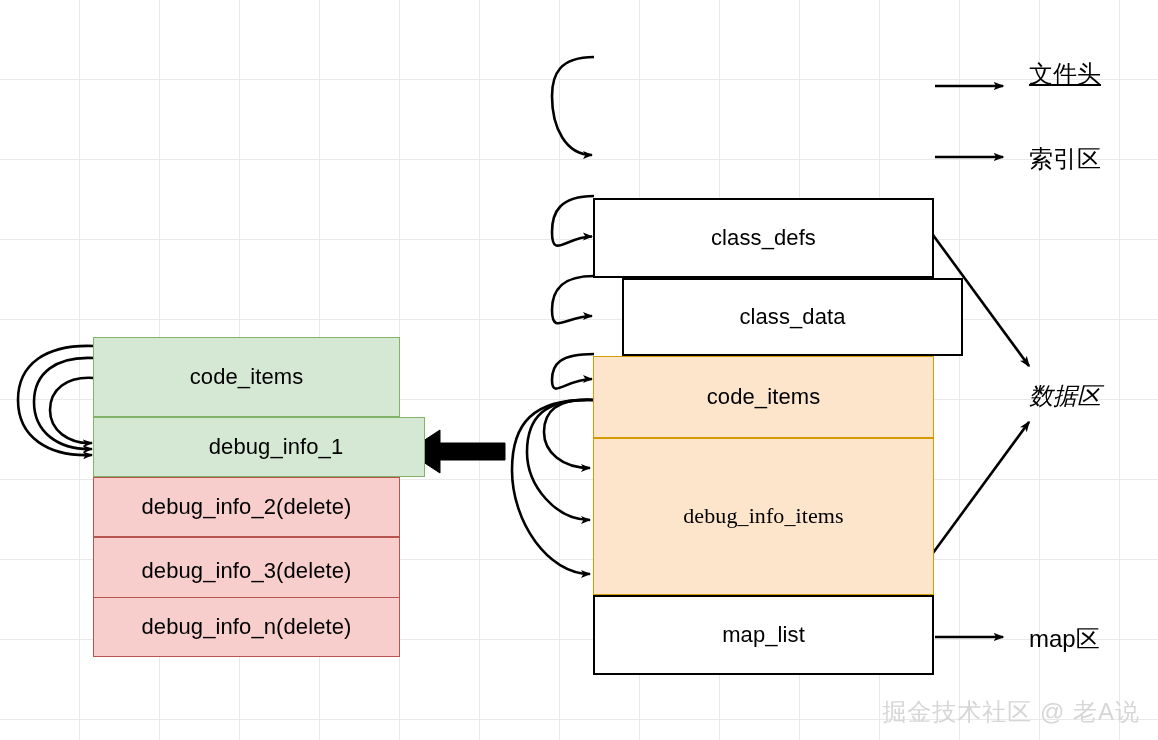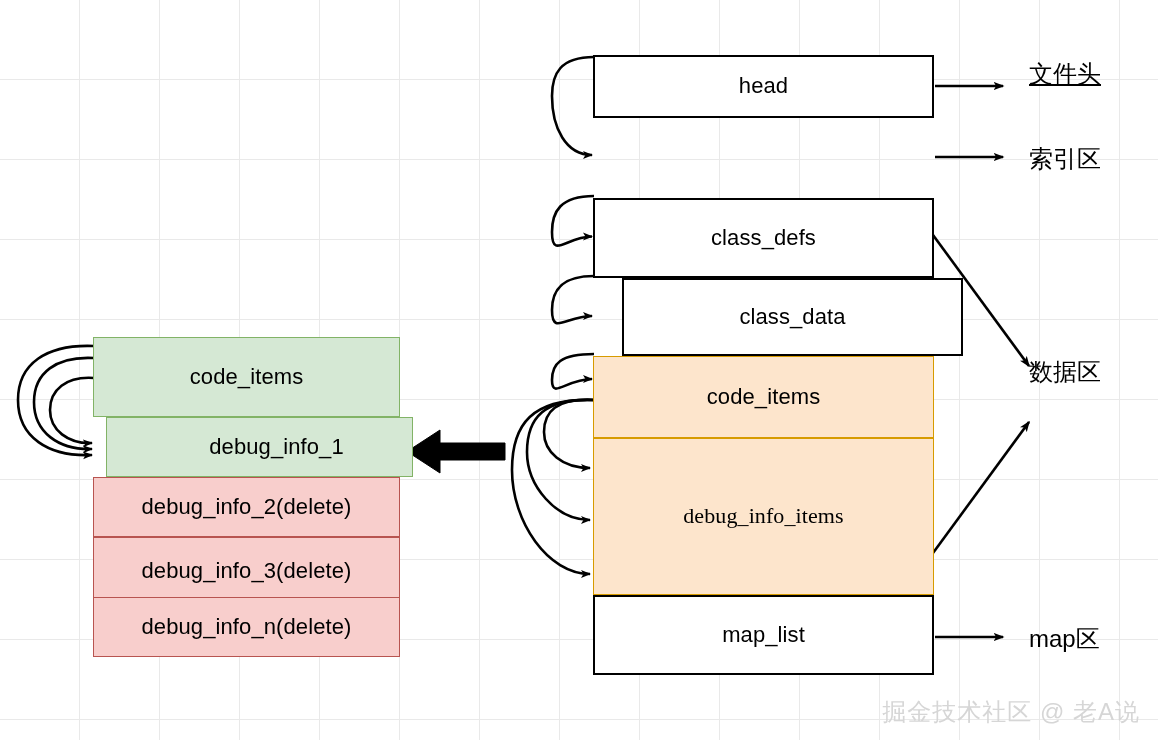--- a/index.html
+++ b/index.html
@@ -120,39 +120,36 @@
       <path d="M94,346 C46,344 18,364 18,400 C18,437 48,457 92,455" marker-end="url(#ah-sm)"></path>
       <path d="M94,358 C56,356 34,373 34,402 C34,432 58,450 92,449" marker-end="url(#ah-sm)"></path>
       <path d="M94,378 C66,376 50,390 50,410 C50,430 68,444 92,443" marker-end="url(#ah-sm)"></path>
     </g>
   </svg>
 
   <div class="node green" style="left:93px; top:337px; width:307px; height:80px;">
     <span>code_items</span>
   </div>
 
-  <div class="node green" style="left:106px; top:417px; width:307px; height:60px;padding-left:34px;">
+  <div class="node green" style="left:93px; top:417px; width:332px; height:60px;padding-left:34px;">
     <span>debug_info_1</span>
   </div>
 
   <div class="node red" style="left:93px; top:477px; width:307px; height:60px;">
     <span>debug_info_2(delete)</span>
   </div>
 
   <div class="node red" style="left:93px; top:537px; width:307px; height:68px;">
     <span>debug_info_3(delete)</span>
   </div>
 
   <div class="node red" style="left:93px; top:597px; width:307px; height:60px;">
     <span>debug_info_n(delete)</span>
   </div>
 
-  <div class="node plain" style="left:593px; top:55px; width:341px; height:63px;">
-    <span>head</span>
-  </div>
 
 
   <div class="node plain" style="left:593px; top:198px; width:341px; height:80px;">
     <span>class_defs</span>
   </div>
 
   <div class="node plain" style="left:593px; top:278px; width:341px; height:78px;margin-left:29px;">
     <span>class_data</span>
   </div>
 
@@ -165,19 +162,19 @@
   </div>
 
   <div class="node plain" style="left:593px; top:595px; width:341px; height:80px;">
     <span>map_list</span>
   </div>
 
   <div class="side-label" style="left:1029px; top:58px;text-decoration:underline;">文件头</div>
 
   <div class="side-label" style="left:1029px; top:143px;">索引区</div>
 
-  <div class="side-label" style="left:1029px; top:356px;">数据区</div>
+  <div class="side-label" style="left:1029px; top:380px;font-style:italic;">数据区</div>
 
   <div class="side-label" style="left:1029px; top:623px;">map区</div>
 
   <div class="watermark">掘金技术社区 @ 老A说</div>
 
 </div>
 
 </body></html>

